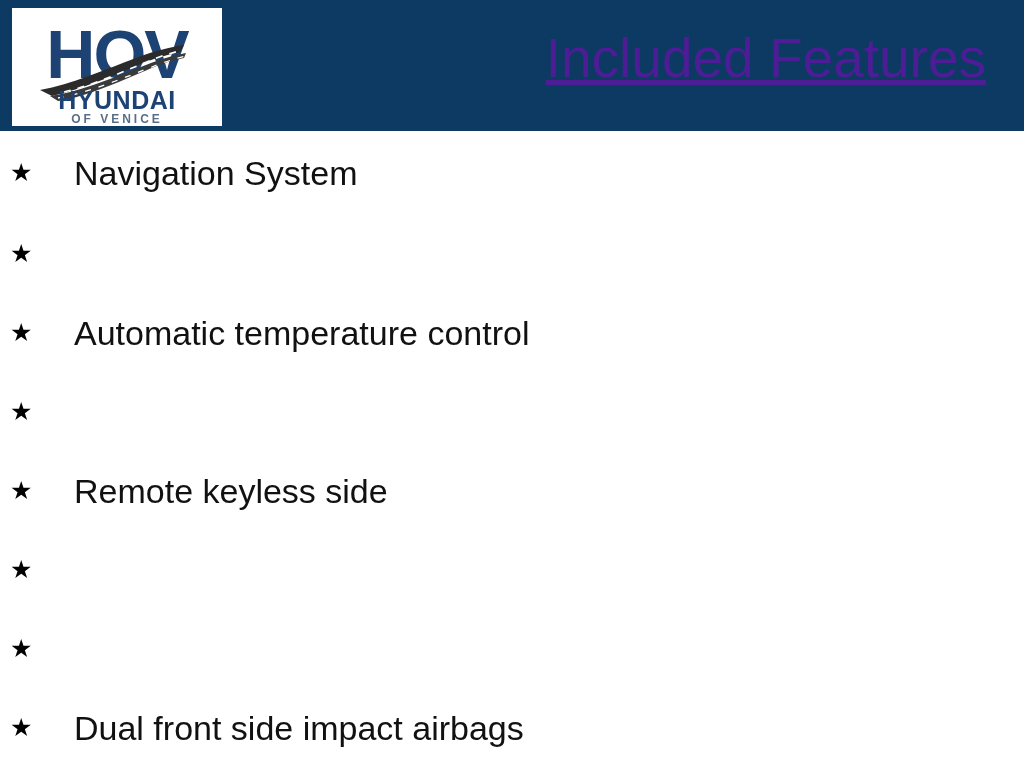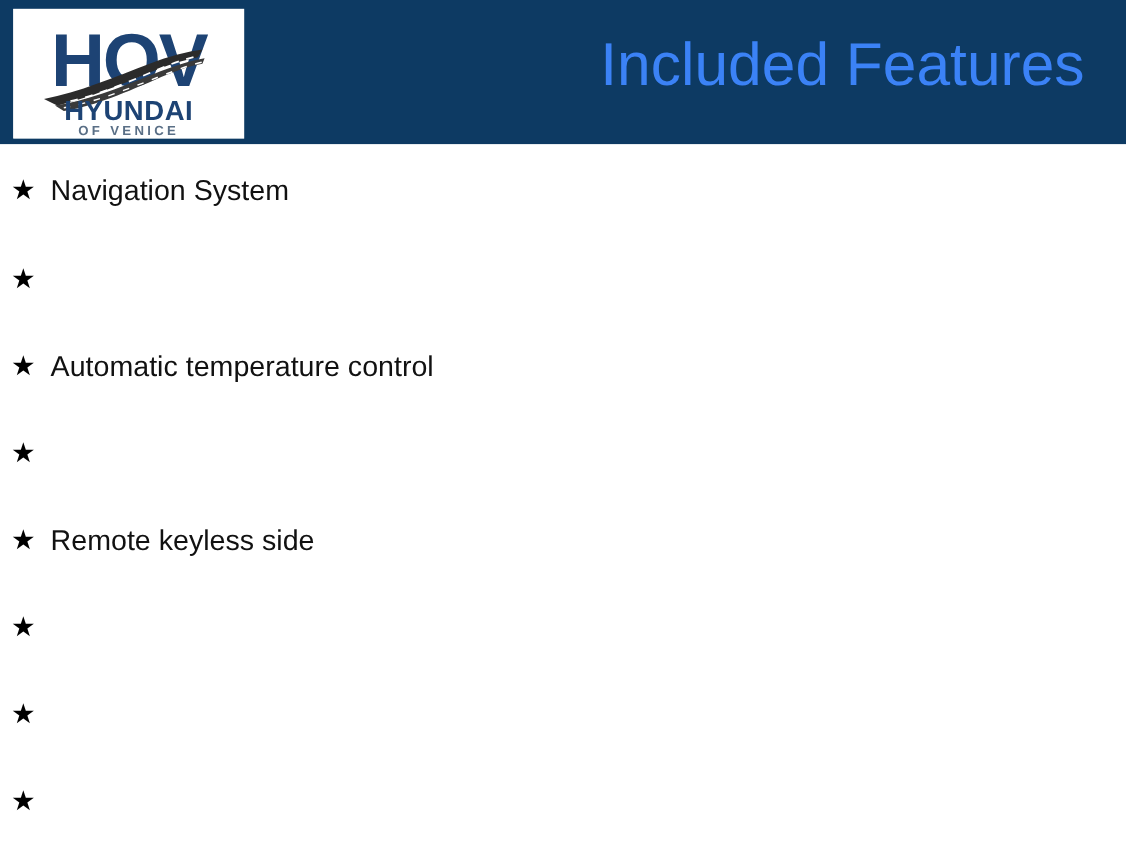--- a/index.html
+++ b/index.html
@@ -47,25 +47,26 @@
     height: 118px;
   }
 
   
   .slide-title {
     position: absolute;
     right: 38px;
     top: 25px;
     font-size: 55px;
     line-height: 66px;
-    color: #3b82f6;
+    color: #4c1d95;
     font-weight: 400;
     letter-spacing: 0px;
     white-space: nowrap;
     text-align: right;
+    text-decoration: underline;
   }
 
   
   .feature-list {
     position: absolute;
     left: 0;
     top: 131px;
     width: 1024px;
     list-style: none;
     margin: 0;
@@ -85,25 +86,26 @@
     flex: 0 0 auto;
     font-size: 25px;
     line-height: 1;
     color: #000000;
     width: 36px;
     text-align: left;
     font-family: "DejaVu Sans", sans-serif;
   }
   .feature-label {
     flex: 1 1 auto;
-    font-size: 26px;
+    font-size: 34px;
     line-height: 36px;
     color: #111111;
     font-weight: 400;
     white-space: nowrap;
+    margin-left: 28px;
   }
 </style>
 </head>
 <body>
 
 <div class="slide">
 
   <div class="header-bar"></div>
 
   <div class="logo-box">
@@ -149,16 +151,17 @@
       <span class="feature-label">Remote keyless side</span>
     </li>
     <li class="feature-item">
       <span class="bullet-star">★</span>
     </li>
     <li class="feature-item">
       <span class="bullet-star">★</span>
     </li>
     <li class="feature-item">
       <span class="bullet-star">★</span>
+      <span class="feature-label">Dual front side impact airbags</span>
     </li>
   </ul>
 
 </div>
 
 </body></html>

